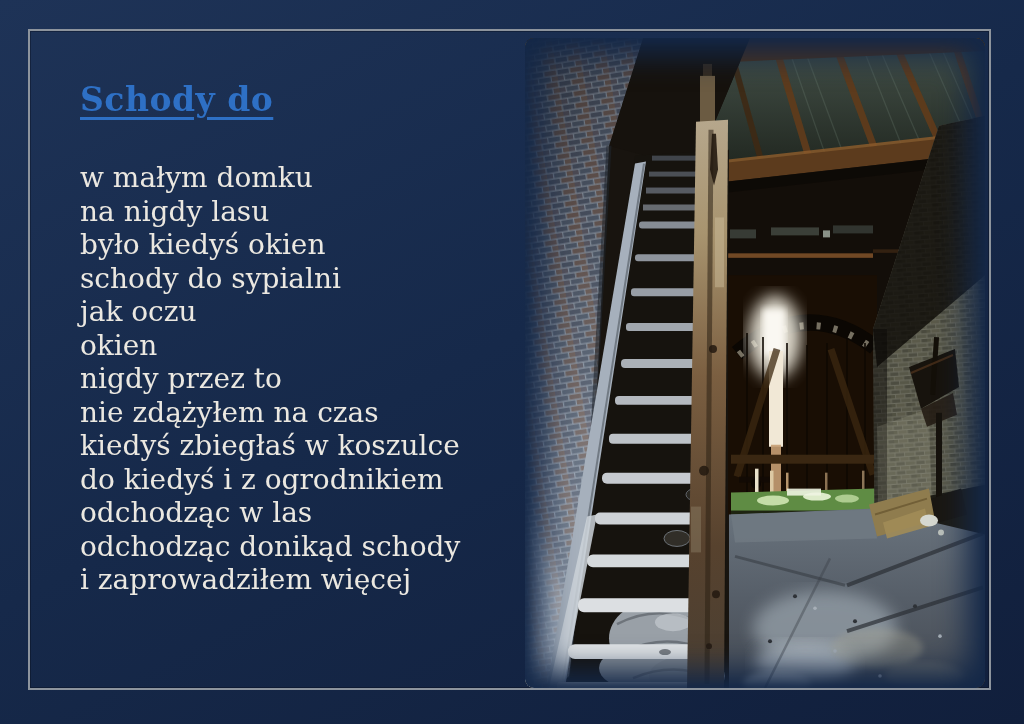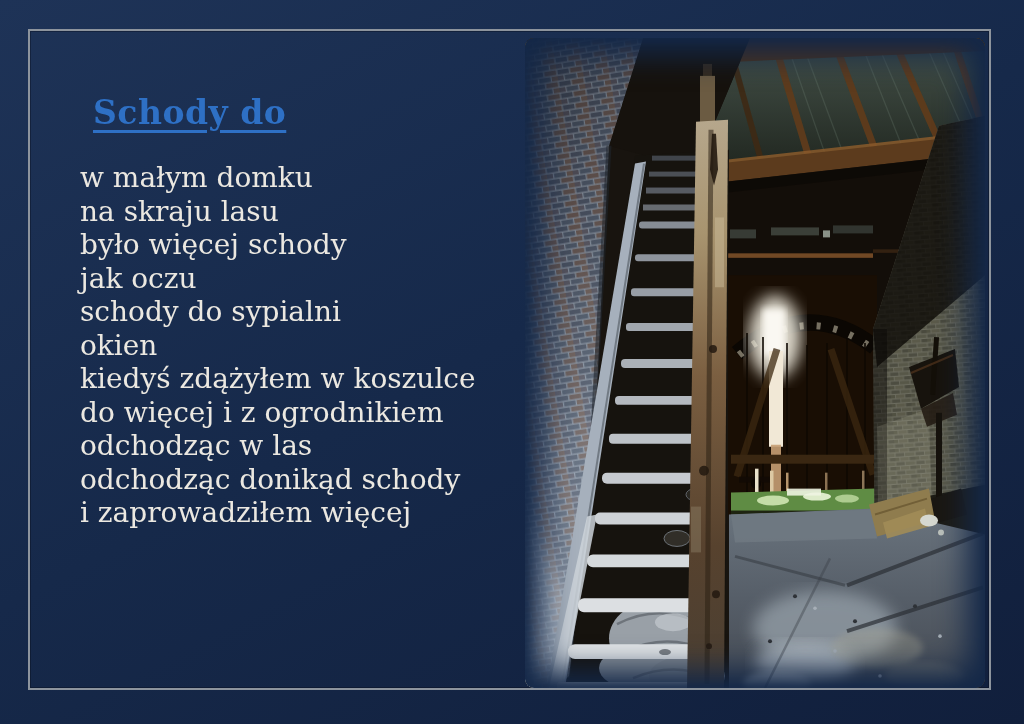--- a/index.html
+++ b/index.html
@@ -7,21 +7,21 @@
     width:1024px; height:724px; position:relative; overflow:hidden;
     background: linear-gradient(152deg, var(--page-bg-top,#1e3357) 0%, var(--page-bg-mid,#16294a) 48%, var(--page-bg-bottom,#111f3c) 100%);
     font-family:"DejaVu Serif","Liberation Serif",serif;
   }
   .frame {
     position:absolute; left:28px; top:29px; width:963px; height:661px;
     border:2px solid var(--frame-border,#8d949d); box-sizing:border-box;
     box-shadow: inset 0 0 0 1px rgba(5,10,20,.35);
   }
   .title {
-    position:absolute; left:80px; top:80px; margin:13px;
+    position:absolute; left:80px; top:80px; margin:0;
     font-size:33px; font-weight:bold; letter-spacing:.5px;
     color:var(--title-color,#2e70c5);
     text-decoration:underline; text-decoration-thickness:2.5px; text-underline-offset:6px;
   }
   .poem {
     position:absolute; left:80px; top:161px;
     font-size:28px; line-height:33.5px;
     color:var(--text-color,#ebe8e1);
   }
   .photo {
@@ -36,27 +36,29 @@
 </style>
 </head>
 <body>
 
 <div class="frame"></div>
 
 <h1 class="title">Schody do</h1>
 
 <div class="poem">
   <div>w małym domku</div>
-  <div>na skraju lasu</div>
-  <div>było więcej schody</div>
+  <div>na nigdy lasu</div>
+  <div>było kiedyś okien</div>
+  <div>schody do sypialni</div>
   <div>jak oczu</div>
-  <div>schody do sypialni</div>
   <div>okien</div>
-  <div>kiedyś zdążyłem w koszulce</div>
-  <div>do więcej i z ogrodnikiem</div>
+  <div>nigdy przez to</div>
+  <div>nie zdążyłem na czas</div>
+  <div>kiedyś zbiegłaś w koszulce</div>
+  <div>do kiedyś i z ogrodnikiem</div>
   <div>odchodząc w las</div>
   <div>odchodząc donikąd schody</div>
   <div>i zaprowadziłem więcej</div>
 </div>
 
 <div class="photo">
 <svg viewBox="0 0 460 652" preserveAspectRatio="none">
   <defs>
     <linearGradient id="rg" x1="0" y1="0" x2="0" y2="1">
       <stop offset="0" stop-color="#46534b"></stop>

